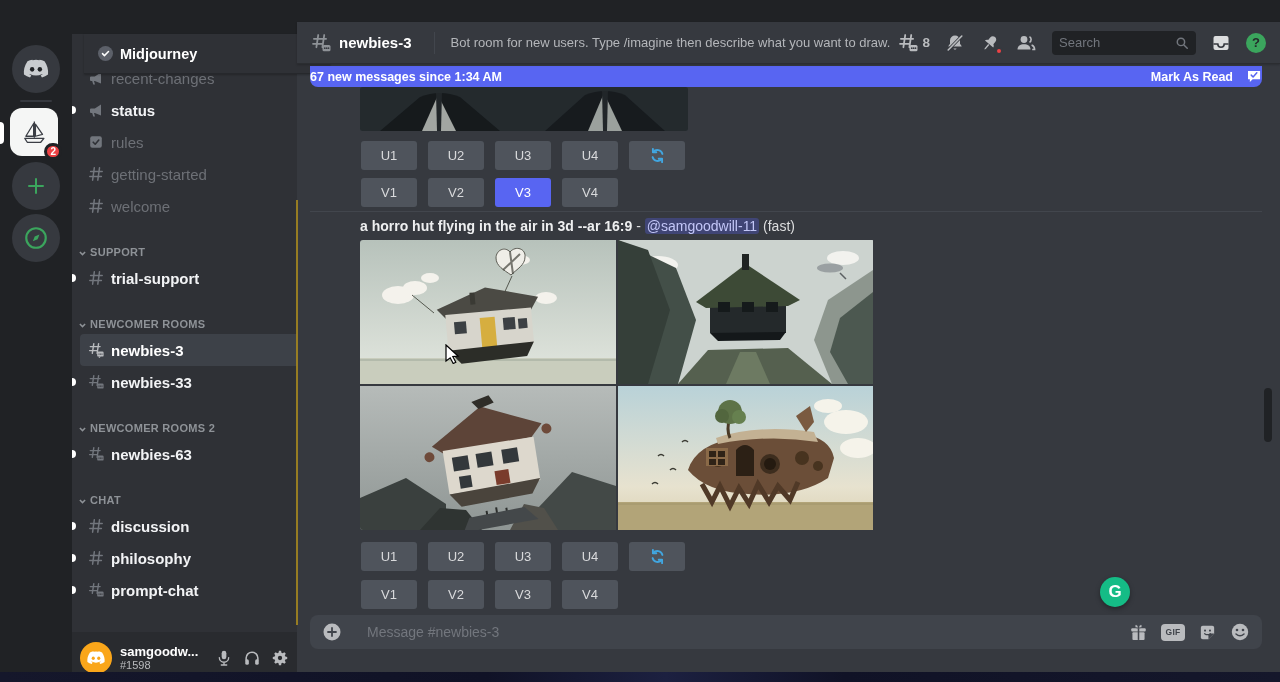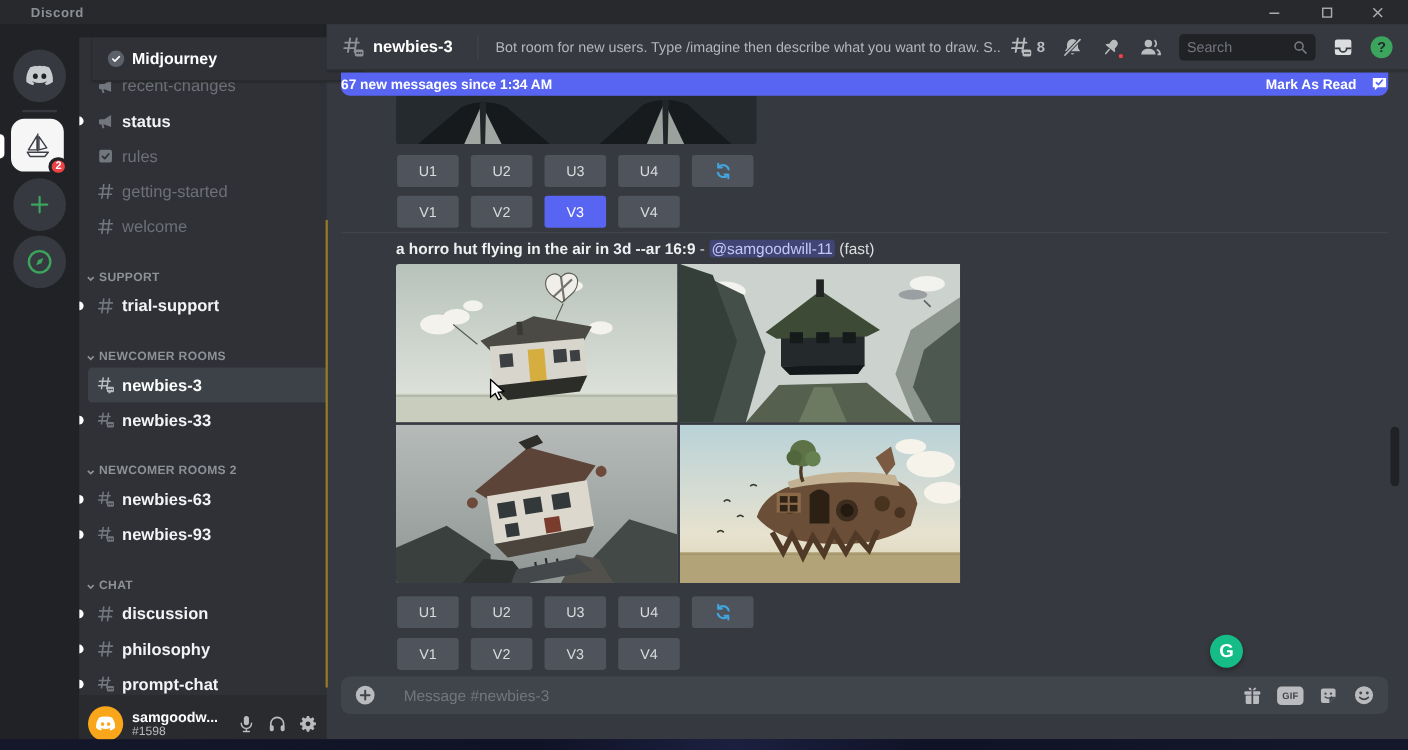--- a/index.html
+++ b/index.html
@@ -55,21 +55,21 @@
   
   .main { position:absolute; left:297px; top:22px; width:983px; height:650px; background:#36393f; }
   .topbar { position:absolute; left:0; top:0; width:983px; height:42px; display:flex; align-items:center;
     padding:0 14px; gap:8px; border-bottom:1px solid #2b2d31; box-shadow:0 1px 2px rgba(0,0,0,.2); background:#36393f; z-index:5; }
   .topbar .ch-name { color:#fff; font-size:15px; font-weight:700; margin-right:6px; }
   .topbar .tdiv { width:1px; height:22px; background:#42464d; margin:0 8px; }
   .topbar .topic { color:#b4b6ba; font-size:13px; flex:1; white-space:nowrap; overflow:hidden; }
   .tb-icons { display:flex; align-items:center; gap:15px; color:#b9bbbe; }
   .tb-group { display:flex; align-items:center; gap:4px; }
   .tb-count { font-size:13.5px; color:#b9bbbe; font-weight:600; }
-  .searchbox { width:124px; height:24px; background:#202225; border-radius:4px; display:flex; align-items:center; padding:0 7px; gap:9px; }
+  .searchbox { width:144px; height:24px; background:#202225; border-radius:4px; display:flex; align-items:center; padding:0 7px; gap:9px; }
   .searchbox input { flex:1; min-width:0; background:transparent; border:0; outline:0; color:#dcddde; font-size:13px; font-family:inherit; }
   .searchbox input::placeholder { color:#72767d; }
   .help-btn { width:20px; height:20px; border-radius:50%; background:#3ba55d; color:#25282c;
     font-weight:700; font-size:13px; display:flex; align-items:center; justify-content:center; }
 
   .banner { position:absolute; left:13px; top:44px; width:952px; height:21px; background:#5865f2;
     border-radius:0 0 8px 8px; display:flex; align-items:center; padding:0 0; z-index:4; }
   .banner .btext { color:#fff; font-size:12.5px; font-weight:600; }
   .banner .baction { margin-left:auto; display:flex; align-items:center; gap:14px; color:#fff; font-size:12.5px; font-weight:700; }
 
@@ -106,38 +106,20 @@
     background:linear-gradient(90deg,#15172b 0%,#101226 38%,#1c2040 52%,#101226 66%,#15172b 100%); }
 
   .cursor { position:absolute; left:444px; top:344px; z-index:30; }
   .ico { display:inline-flex; }
 </style>
 </head>
 <body>
 
 <div class="screen">
 
-  <div class="titlebar">
-    <span class="brand">Discord</span>
-    <span class="wctl min">
-      <svg width="11" height="11" viewBox="0 0 11 11">
-          <path d="M1 6h9" stroke="currentColor" stroke-width="1.4"></path>
-        </svg>
-    </span>
-    <span class="wctl max">
-      <svg width="11" height="11" viewBox="0 0 11 11">
-          <rect x="1.5" y="1.5" width="8" height="8" fill="none" stroke="currentColor" stroke-width="1.3"></rect>
-        </svg>
-    </span>
-    <span class="wctl close">
-      <svg width="11" height="11" viewBox="0 0 11 11">
-          <path d="M1.5 1.5l8 8M9.5 1.5l-8 8" stroke="currentColor" stroke-width="1.4"></path>
-        </svg>
-    </span>
-  </div>
 
   <div class="rail">
     <div class="rail-btn" style="top:23px;">
       <svg width="28" height="28" viewBox="0 0 24 24">
         <path fill="#c9cccf" d="M19.3 5.3A16.9 16.9 0 0 0 15.1 4l-.2.4a15.6 15.6 0 0 0-5.8 0L8.9 4a16.9 16.9 0 0 0-4.2 1.3C2 9.2 1.3 13 1.7 16.7a17 17 0 0 0 5.2 2.6l1.1-1.8c-.6-.2-1.2-.5-1.7-.9l.4-.3a12.1 12.1 0 0 0 10.6 0l.4.3c-.5.4-1.1.7-1.7.9l1.1 1.8a17 17 0 0 0 5.2-2.6c.5-4.3-.7-8-3-11.4z"></path>
         <ellipse cx="8.7" cy="12.3" rx="1.9" ry="2.1" fill="#202225"></ellipse>
         <ellipse cx="15.3" cy="12.3" rx="1.9" ry="2.1" fill="#202225"></ellipse>
       </svg>
     </div>
     <div class="rail-sep"></div>
@@ -301,35 +283,20 @@
               <path d="M5.8 1.6L4.3 11.4M10.6 1.6L9.1 11.4M2.3 4.6h9.8M1.6 8.6h7.2" stroke="currentColor" stroke-width="1.4" fill="none" stroke-linecap="round"></path>
               <rect x="9.2" y="9.6" width="6.4" height="5" rx="1.2" fill="currentColor"></rect>
               <g fill="#2f3136">
                 <circle cx="11" cy="12.1" r=".7"></circle>
                 <circle cx="12.5" cy="12.1" r=".7"></circle>
                 <circle cx="14" cy="12.1" r=".7"></circle>
               </g>
             </svg>
         </span>
         <span class="ch-label">newbies-63</span>
-      </div>
-      <div class="ch-row unread">
-        <span class="unread-pill"></span>
-        <span class="ch-icon">
-          <svg width="16" height="16" viewBox="0 0 16 16">
-              <path d="M5.8 1.6L4.3 11.4M10.6 1.6L9.1 11.4M2.3 4.6h9.8M1.6 8.6h7.2" stroke="currentColor" stroke-width="1.4" fill="none" stroke-linecap="round"></path>
-              <rect x="9.2" y="9.6" width="6.4" height="5" rx="1.2" fill="currentColor"></rect>
-              <g fill="#2f3136">
-                <circle cx="11" cy="12.1" r=".7"></circle>
-                <circle cx="12.5" cy="12.1" r=".7"></circle>
-                <circle cx="14" cy="12.1" r=".7"></circle>
-              </g>
-            </svg>
-        </span>
-        <span class="ch-label">newbies-93</span>
       </div>
 
       <div class="cat">
         <svg width="9" height="9" viewBox="0 0 12 12">
             <path d="M2.5 4l3.5 3.5L9.5 4" fill="none" stroke="currentColor" stroke-width="2"></path>
           </svg>
         <span>CHAT</span>
       </div>
       <div class="ch-row unread">
         <span class="unread-pill"></span>

